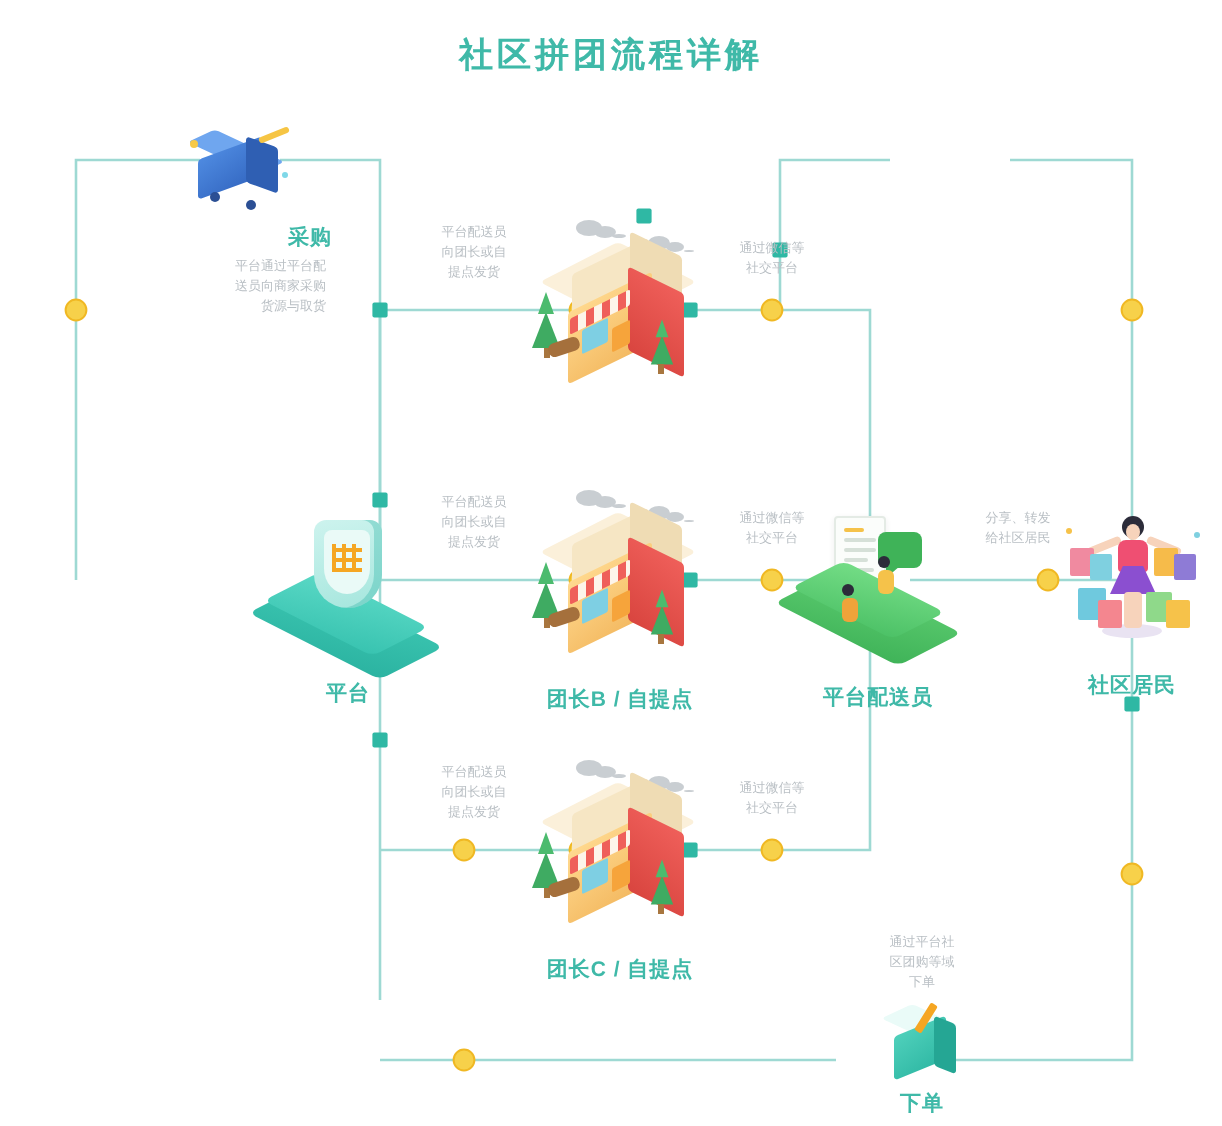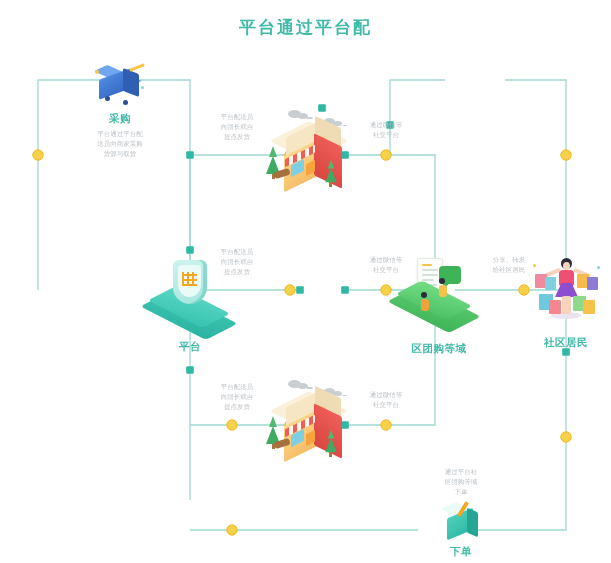--- a/index.html
+++ b/index.html
@@ -282,21 +282,21 @@
     background:#e9e3f2; border-radius:50%; }
 
   
   .spark { position:absolute; border-radius:50%; }
 </style>
 </head>
 <body>
 
 <div id="stage">
 
-  <div id="title">平台通过平台配</div>
+  <div id="title">社区拼团流程详解</div>
 
   <svg id="wires" viewBox="0 0 611 563" xmlns="http://www.w3.org/2000/svg">
     <g fill="none" stroke="#9ed9d3" stroke-width="1.3">
 
       <path d="M38,290 L38,80 L100,80"></path>
       <path d="M140,80 L190,80 L190,290"></path>
 
       <path d="M190,155 L300,155"></path>
 
       <path d="M190,290 L300,290"></path>
@@ -348,38 +348,38 @@
       <circle cx="386" cy="425" r="5.2" fill="#f7d14a" stroke="#f0b823" stroke-width="1"></circle>
       <circle cx="566" cy="155" r="5.2" fill="#f7d14a" stroke="#f0b823" stroke-width="1"></circle>
       <circle cx="566" cy="437" r="5.2" fill="#f7d14a" stroke="#f0b823" stroke-width="1"></circle>
       <circle cx="232" cy="530" r="5.2" fill="#f7d14a" stroke="#f0b823" stroke-width="1"></circle>
       <circle cx="524" cy="290" r="5.2" fill="#f7d14a" stroke="#f0b823" stroke-width="1"></circle>
       <circle cx="232" cy="425" r="5.2" fill="#f7d14a" stroke="#f0b823" stroke-width="1"></circle>
     </g>
   </svg>
 
 
-  <div class="node" style="left:74px; top:64px; width:92px;">
+  <div class="node" style="left:74px; top:64px; width:92px;text-align:right;">
     <div class="art cart">
       <div class="rim"></div>
       <div class="basket"></div>
       <div class="basket2"></div>
       <div class="handle"></div>
       <span class="wheel" style="left:12px;"></span>
       <span class="wheel" style="left:30px;top:36px;"></span>
       <span class="spark" style="left:2px;top:6px;width:4px;height:4px;background:#f7c948;"></span>
       <span class="spark" style="left:48px;top:22px;width:3px;height:3px;background:#7fd8e8;"></span>
     </div>
     <div class="nlabel">采购</div>
     <div class="ndesc">平台通过平台配
 送员向商家采购
 货源与取货</div>
   </div>
 
-  <div class="node" style="left:148px; top:252px; width:84px;">
+  <div class="node" style="left:132px; top:252px; width:84px;">
     <div class="art shield">
       <div class="pbase"></div>
       <div class="pbaseTop"></div>
       <div class="sh"></div>
       <div class="sh2"></div>
       <div class="grid"></div>
     </div>
     <div class="nlabel">平台</div>
   </div>
 
@@ -396,39 +396,60 @@
       <div class="win"></div>
       <div class="winO"></div>
       <span class="tree" style="left:8px;top:48px;"></span>
       <span class="trunk" style="left:14px;top:66px;"></span>
       <span class="tree" style="left:66px;top:58px;transform:scale(.8);"></span>
       <span class="trunk" style="left:71px;top:74px;"></span>
       <div class="log" style="left:16px;top:62px;"></div>
     </div>
   </div>
 
+  <div class="node" style="left:258px; top:243px; width:104px;">
+    <div class="art booth">
+      <span class="cloud" style="left:30px;top:2px;width:13px;height:8px;"></span>
+      <span class="cloud" style="left:66px;top:10px;width:11px;height:7px;"></span>
+      <div class="bRoofTop"></div>
+      <div class="bRoofA"></div>
+      <div class="bRoofB"></div>
+      <div class="bBody"></div>
+      <div class="bSide"></div>
+      <div class="awning"></div>
+      <div class="win"></div>
+      <div class="winO"></div>
+      <span class="tree" style="left:8px;top:48px;"></span>
+      <span class="trunk" style="left:14px;top:66px;"></span>
+      <span class="tree" style="left:66px;top:58px;transform:scale(.8);"></span>
+      <span class="trunk" style="left:71px;top:74px;"></span>
+      <div class="log" style="left:16px;top:62px;"></div>
+    </div>
+    <div class="nlabel">团长B / 自提点</div>
+  </div>
 
   <div class="node" style="left:258px; top:378px; width:104px;">
     <div class="art booth">
       <span class="cloud" style="left:30px;top:2px;width:13px;height:8px;"></span>
       <span class="cloud" style="left:66px;top:10px;width:11px;height:7px;"></span>
       <div class="bRoofTop"></div>
       <div class="bRoofA"></div>
       <div class="bRoofB"></div>
       <div class="bBody"></div>
       <div class="bSide"></div>
       <div class="awning"></div>
       <div class="win"></div>
       <div class="winO"></div>
       <span class="tree" style="left:8px;top:48px;"></span>
       <span class="trunk" style="left:14px;top:66px;"></span>
       <span class="tree" style="left:66px;top:58px;transform:scale(.8);"></span>
       <span class="trunk" style="left:71px;top:74px;"></span>
       <div class="log" style="left:16px;top:62px;"></div>
     </div>
+    <div class="nlabel">团长C / 自提点</div>
   </div>
 
 
   <div class="node" style="left:393px; top:248px; width:92px;">
     <div class="art social">
       <div class="card">
         <i style="top:5px;width:10px;background:#f5c24a;"></i>
         <i style="top:10px;width:16px;"></i>
         <i style="top:15px;width:16px;"></i>
         <i style="top:20px;width:12px;"></i>
@@ -439,21 +460,21 @@
       <div class="sTop"></div>
       <div class="person" style="left:46px;top:30px;">
         <div class="head" style="background:#2c2c3a;"></div>
         <div class="body" style="background:#f5c24a;"></div>
       </div>
       <div class="person" style="left:28px;top:44px;">
         <div class="head" style="background:#2c2c3a;"></div>
         <div class="body" style="background:#f0a33a;"></div>
       </div>
     </div>
-    <div class="nlabel">区团购等域</div>
+    <div class="nlabel">平台配送员</div>
   </div>
 
   <div class="node" style="left:416px; top:464px; width:90px;">
     <div class="ndesc" style="margin-bottom:4px;">通过平台社
 区团购等域
 下单</div>
     <div class="art book">
       <div class="page"></div>
       <div class="bk"></div>
       <div class="bk2"></div>

